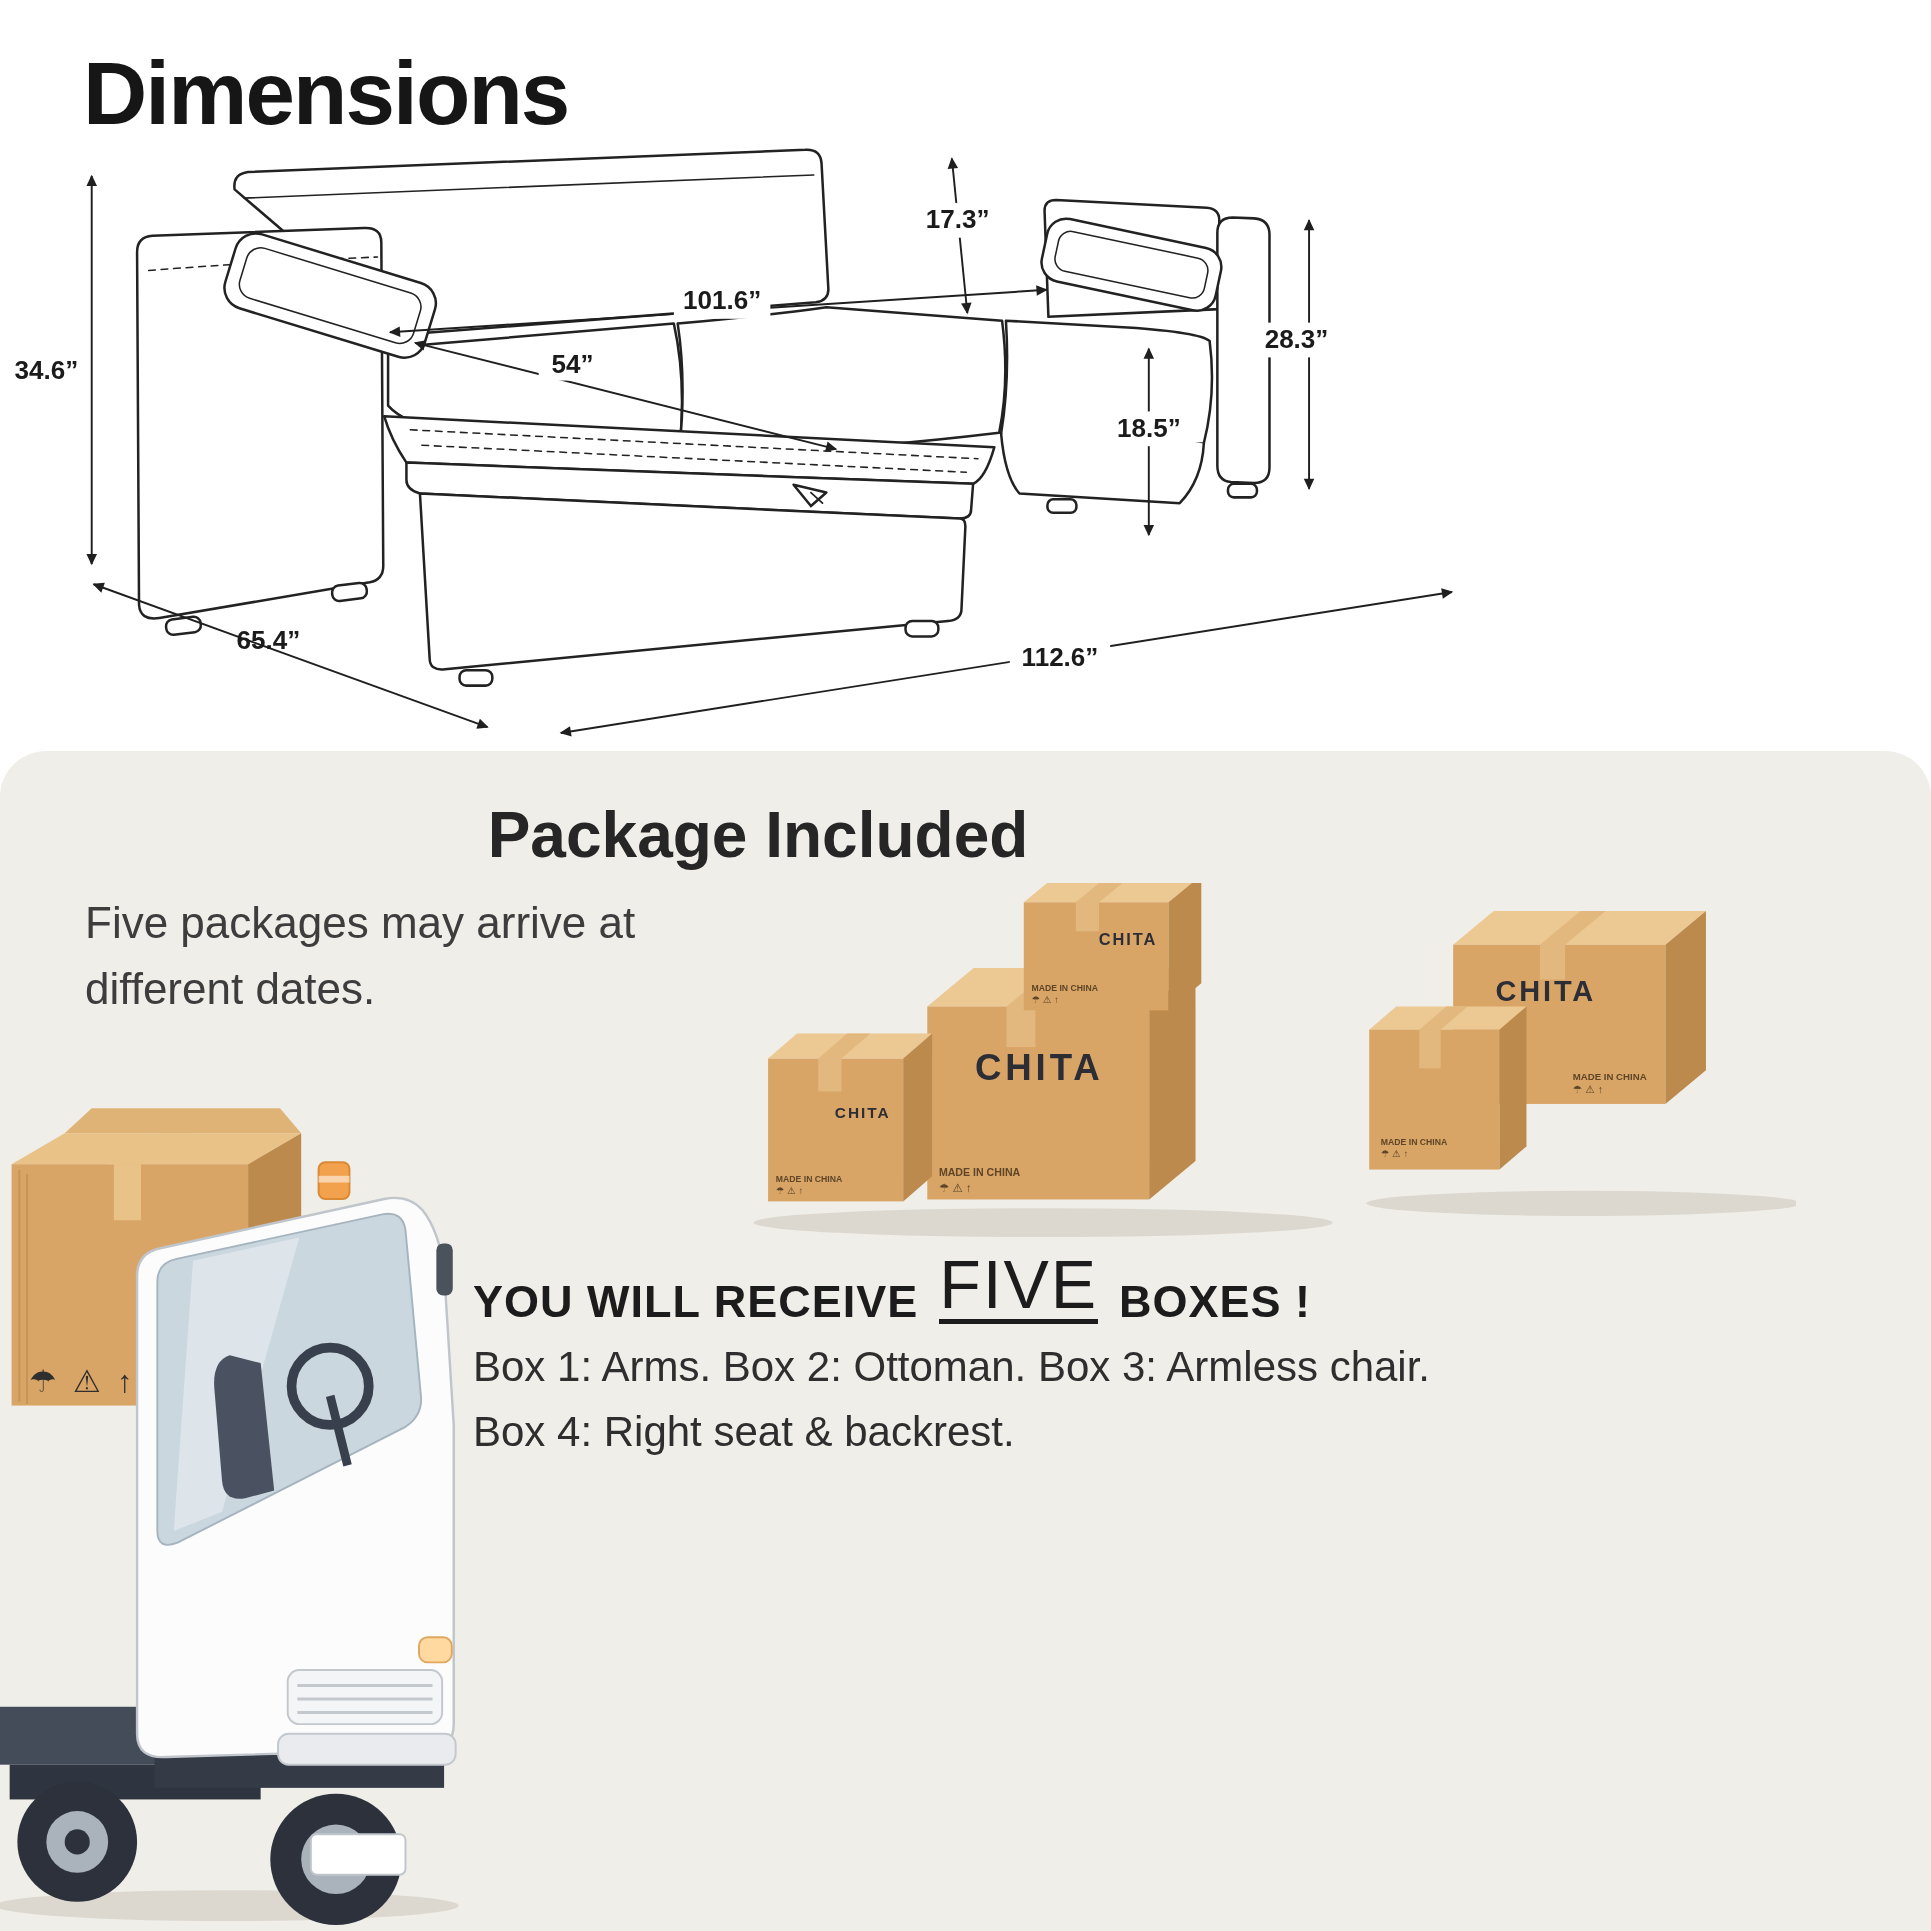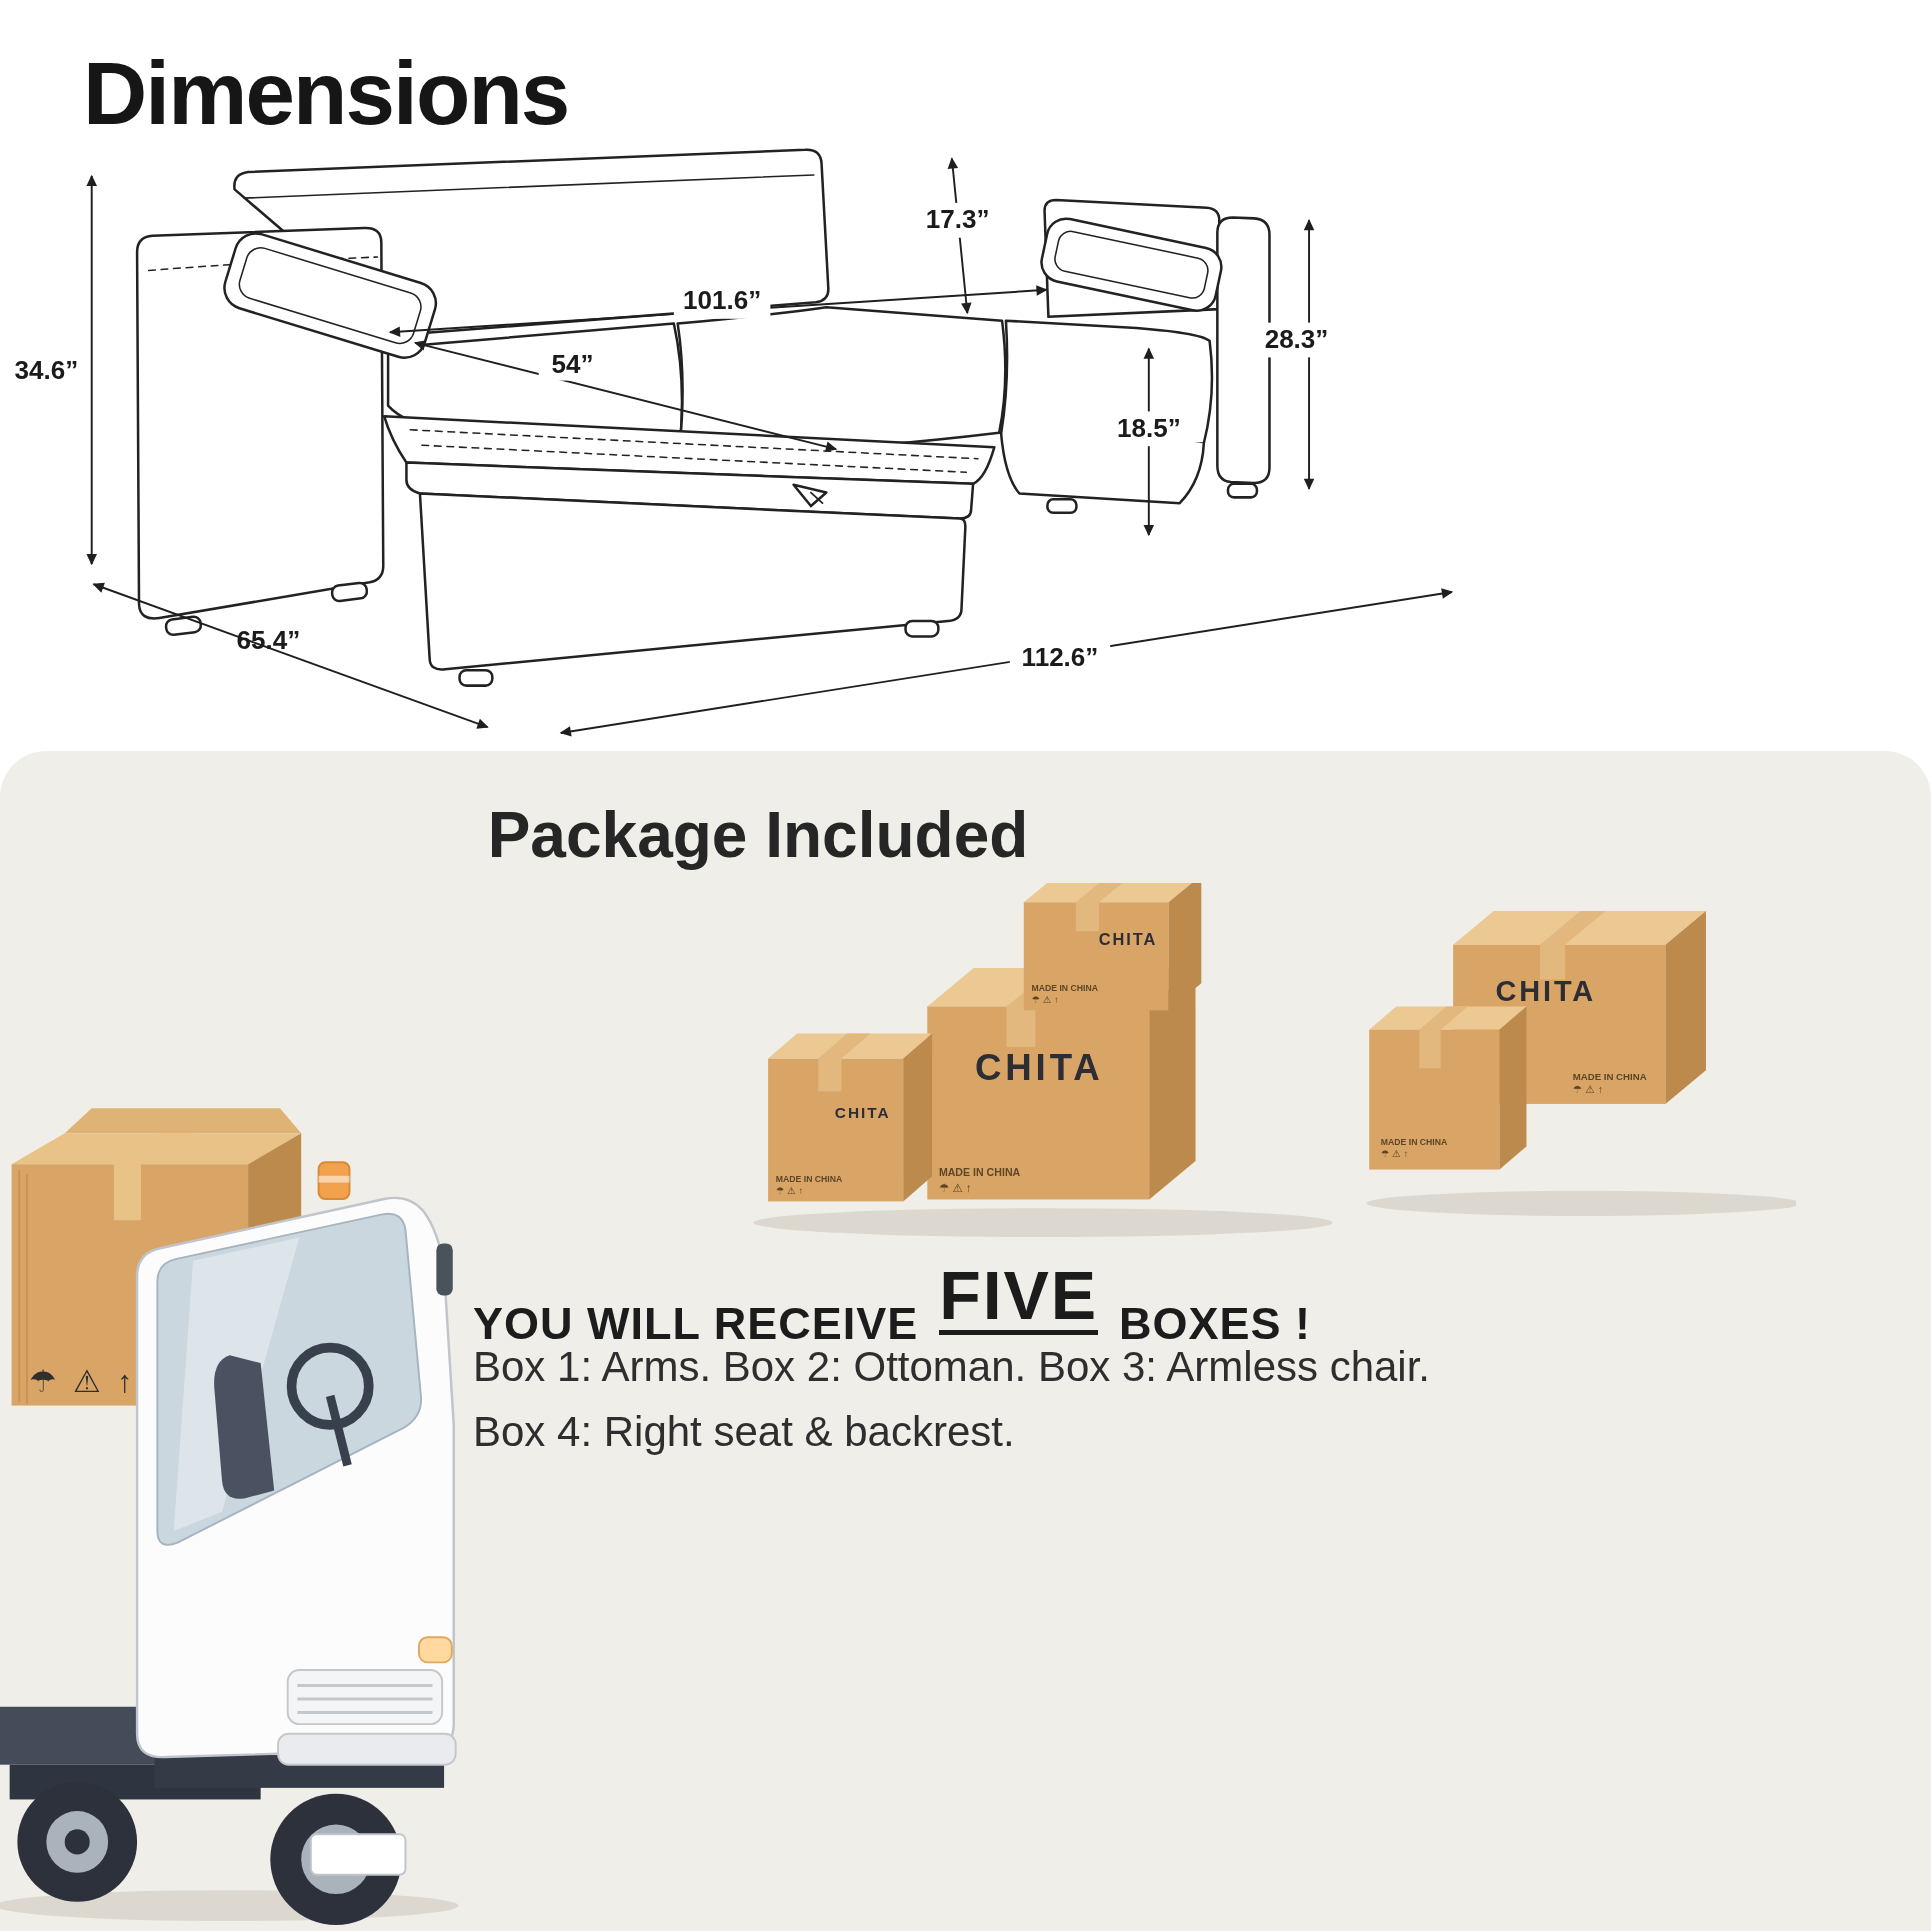--- a/index.html
+++ b/index.html
@@ -5,21 +5,21 @@
   *{margin:0;padding:0;box-sizing:border-box}
   html,body{width:1931px;height:1931px}
   body{position:relative;overflow:hidden;background:#ffffff;font-family:"Liberation Sans",sans-serif;color:#1c1c1c}
   .abs{position:absolute}
   .dims-title{left:83px;top:42px;font-size:89px;font-weight:700;letter-spacing:-1.9px;color:#161616;white-space:nowrap}
   .package-panel{left:0;top:751px;width:1931px;height:1180px;background:#f0eee9;border-radius:46px 46px 0 0}
   .pkg-title{left:758px;top:798px;transform:translateX(-50%);font-size:64px;font-weight:700;color:#262626;white-space:nowrap}
   .pkg-note{left:85px;top:890px;font-size:44px;line-height:1.5;color:#3d3d3d}
   .receive-line{left:473px;top:1246px;display:flex;align-items:flex-end;color:#1c1c1c;white-space:nowrap}
   .rcv{font-size:45px;font-weight:700;letter-spacing:1px}
-  .rcv-count{font-size:68px;font-weight:700;margin:15px 21px;border-bottom:5.8px solid #1c1c1c;line-height:1.02;letter-spacing:1.9px}
+  .rcv-count{font-size:68px;font-weight:400;margin:4px 21px;border-bottom:5.8px solid #1c1c1c;line-height:1.02;letter-spacing:1.9px}
   .box-list{left:473px;top:1334px;font-size:42px;line-height:1.55;color:#2e2e2e;white-space:nowrap}
   svg text{font-family:"Liberation Sans",sans-serif}
 </style>
 </head>
 <body>
 
 <div class="abs" style="left:0;top:0;width:1931px;height:1931px">
 
   <h1 class="abs dims-title">Dimensions</h1>
 
@@ -98,20 +98,24 @@
       <text x="1190" y="304">18.5”</text>
       <text x="278" y="524">65.4”</text>
       <text x="1098" y="542">112.6”</text>
     </g>
   </svg>
 
   <div class="abs package-panel"></div>
 
   <h2 class="abs pkg-title">Package Included</h2>
 
+  <div class="abs pkg-note">
+    <div>Five packages may arrive at</div>
+    <div>different dates.</div>
+  </div>
 
   <svg class="abs" style="left:734px;top:883px" width="1062" height="357" viewBox="0 0 1100 370">
     <ellipse cx="320" cy="352" rx="300" ry="15" fill="#ddd8cf"></ellipse>
     <ellipse cx="880" cy="332" rx="225" ry="13" fill="#ddd8cf"></ellipse>
 
     <g transform="translate(200,128)">
       <path d="M 0,0 L 48,-40 L 278,-40 L 230,0 Z" fill="#ecc893"></path>
       <path d="M 82,0 L 112,0 L 162,-40 L 132,-40 Z" fill="#e2b87e"></path>
       <rect x="0" y="0" width="230" height="200" fill="#d9a567"></rect>
       <path d="M 230,0 L 278,-40 L 278,160 L 230,200 Z" fill="#bd8a4d"></path>

